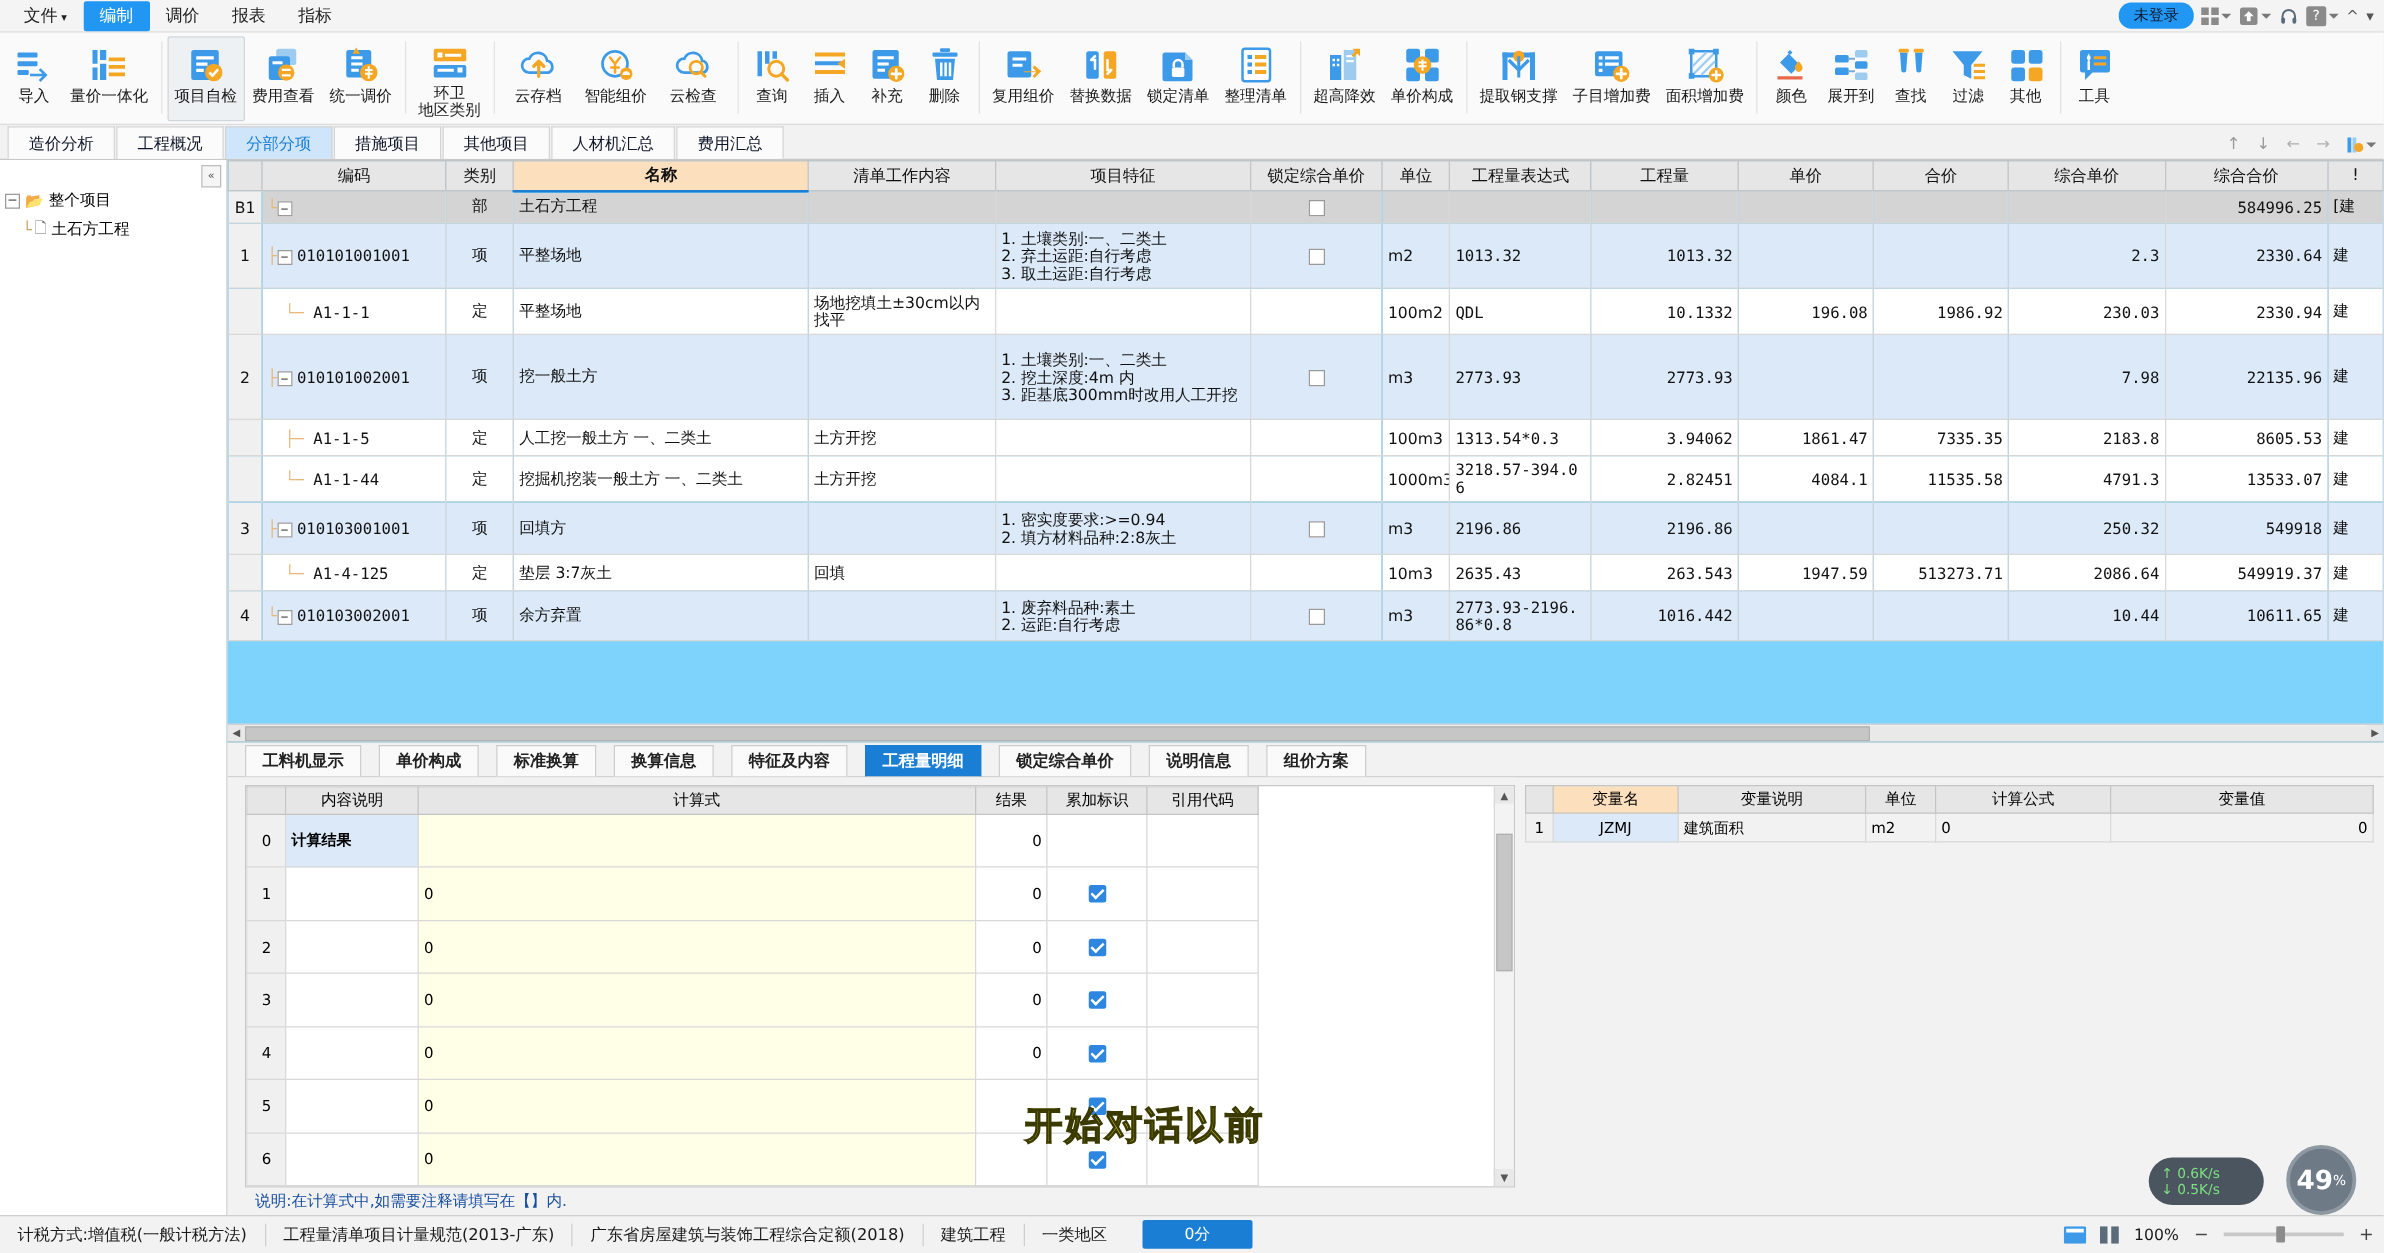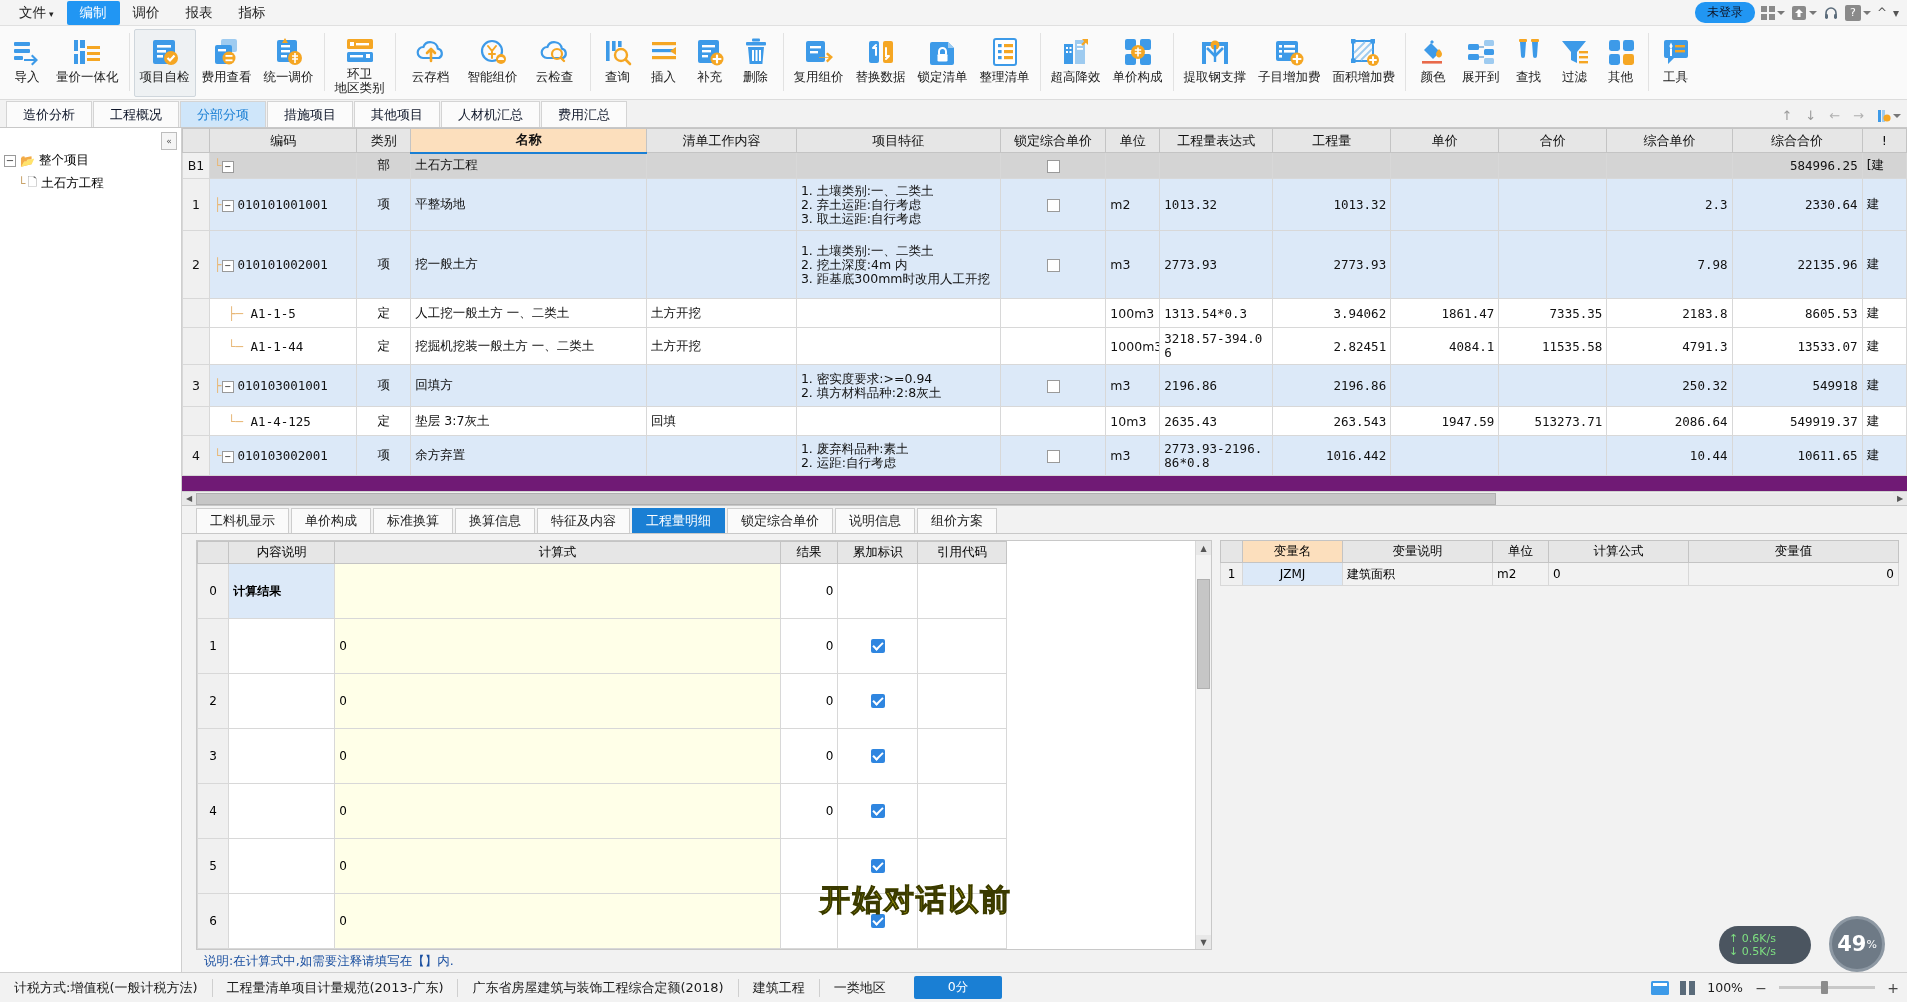--- a/index.html
+++ b/index.html
@@ -70,21 +70,21 @@
   .folder-ic { color:#4a90d9; margin-right:4px; font-size:12px; }
   .doc-ic { color:#777; margin-right:4px; font-size:12px; }
   .collapse-btn {
     position:absolute; right:4px; top:4px; width:16px;height:18px; border:1px solid #bdbdbd;
     background:#f5f5f5; display:flex;align-items:center;justify-content:center;font-size:9px;color:#555;
   }
 
   .rightpane { flex:1; display:flex; flex-direction:column; min-width:0; }
 
   
-  .gridwrap { height:378px; background:#701a75; border-bottom:1px solid #c8c8c8; overflow:hidden; position:relative; }
+  .gridwrap { height:466px; background:#7dd3fc; border-bottom:1px solid #c8c8c8; overflow:hidden; position:relative; }
   table.grid { border-collapse:collapse; table-layout:fixed; width:1725px; }
   table.grid th {
     background:#e6e6e6; border:1px solid #c4c4c4; font-weight:normal; font-size:13px;
     height:24px; color:#111; padding:0 2px; text-align:center; white-space:nowrap;
   }
   table.grid th.name-th { background:#fcdfbd; font-weight:bold; border-bottom:2px solid #1a7fd4; }
   table.grid td {
     border:1px solid #d8d8d8; font-size:12.5px; padding:2px 4px; vertical-align:middle;
     height:22px; color:#111; overflow:hidden;
   }
@@ -105,21 +105,21 @@
   
   .hscroll { height:14px; background:#f0f0f0; border-top:1px solid #d0d0d0; display:flex; align-items:center; }
   .hs-arrow { width:14px;height:13px;display:flex;align-items:center;justify-content:center;font-size:8px;color:#555;background:#e8e8e8;}
   .hs-track { flex:1; height:12px; background:#e9e9e9; position:relative; }
   .hs-thumb { position:absolute; left:0; top:0; height:12px; width:1300px; background:#c6c6c6; border:1px solid #b0b0b0;}
 
   
   .bottompane { flex:1; display:flex; flex-direction:column; background:#f2f2f2; min-height:0; }
   .btabs { height:28px; display:flex; align-items:flex-end; padding-left:14px; background:#f2f2f2; border-bottom:1px solid #c8c8c8;}
   .btab { height:25px; padding:5px 13px; display:flex; align-items:center; font-size:13px;
-          background:#fafafa; border:1px solid #cdcdcd; border-bottom:none; margin-right:2px; color:#222;}
+          background:#fafafa; border:1px solid #cdcdcd; border-bottom:none; margin-right:14px; color:#222;font-weight:bold;}
   .btab.active { background:#1a7fd4; color:#ffffff; border-color:#1a7fd4; }
 
   .bbody { flex:1; display:flex; min-height:0; background:#f2f2f2; }
   .bleft { width:1030px; background:#f2f2f2; display:flex; flex-direction:column; padding:6px 0 0 14px; }
   .detgridwrap { flex:1; background:#fff; border:1px solid #c8c8c8; overflow:hidden; display:flex; }
   table.det { border-collapse:collapse; table-layout:fixed; width:810px; }
   table.det th { background:#e6e6e6; border:1px solid #c4c4c4; font-weight:normal; font-size:12.5px; height:22px;}
   table.det td { border:1px solid #d8d8d8; font-size:12px; height:23px; padding:1px 4px; }
   td.det-no { background:#f0f0f0; text-align:center; width:26px; }
   td.det-desc { width:88px; }
@@ -705,20 +705,37 @@
               <td>m2</td>
               <td class="mono">1013.32</td>
               <td class="num">1013.32</td>
               <td class="num"></td>
               <td class="num"></td>
               <td class="num">2.3</td>
               <td class="num">2330.64</td>
               <td>建</td>
             </tr>
 
+            <tr class="r-sub" style="height:37px">
+              <td class="rowhdr"></td>
+              <td class="code-cell" style="padding-left:18px;"><span class="treeline">└─</span> <span>A1-1-1</span></td>
+              <td class="ctr">定</td>
+              <td>平整场地</td>
+              <td class="feat">场地挖填土±30cm以内找平</td>
+              <td></td>
+              <td class="ctr"></td>
+              <td>100m2</td>
+              <td class="mono">QDL</td>
+              <td class="num">10.1332</td>
+              <td class="num">196.08</td>
+              <td class="num">1986.92</td>
+              <td class="num">230.03</td>
+              <td class="num">2330.94</td>
+              <td>建</td>
+            </tr>
 
             <tr class="r-item" style="height:68px">
               <td class="rowhdr">2</td>
               <td class="code-cell"><span class="treeline">├</span><span class="expbox">−</span><span>010101002001</span></td>
               <td class="ctr">项</td>
               <td>挖一般土方</td>
               <td></td>
               <td class="feat" style="white-space:pre-line">1. 土壤类别:一、二类土
 2. 挖土深度:4m 内
 3. 距基底300mm时改用人工开挖</td>

